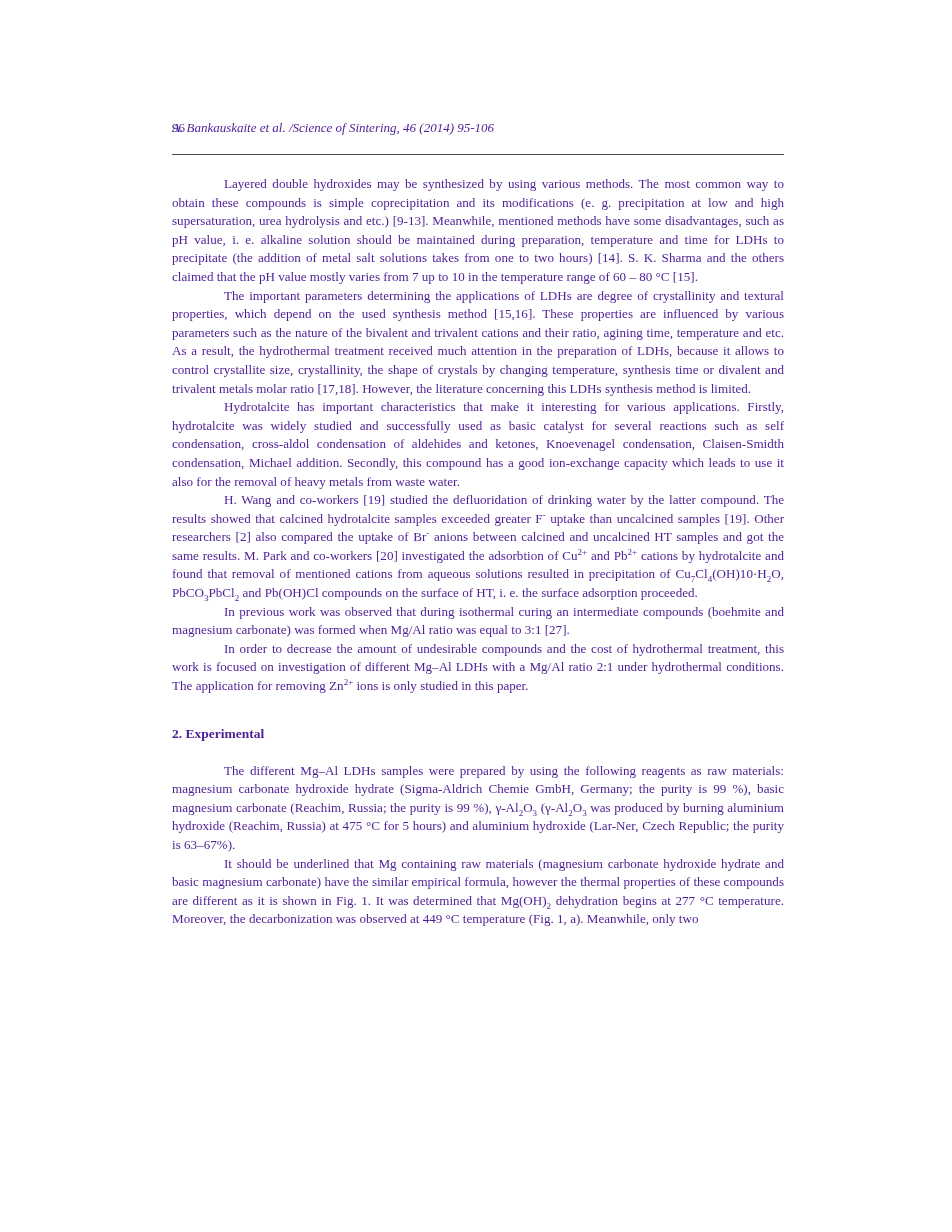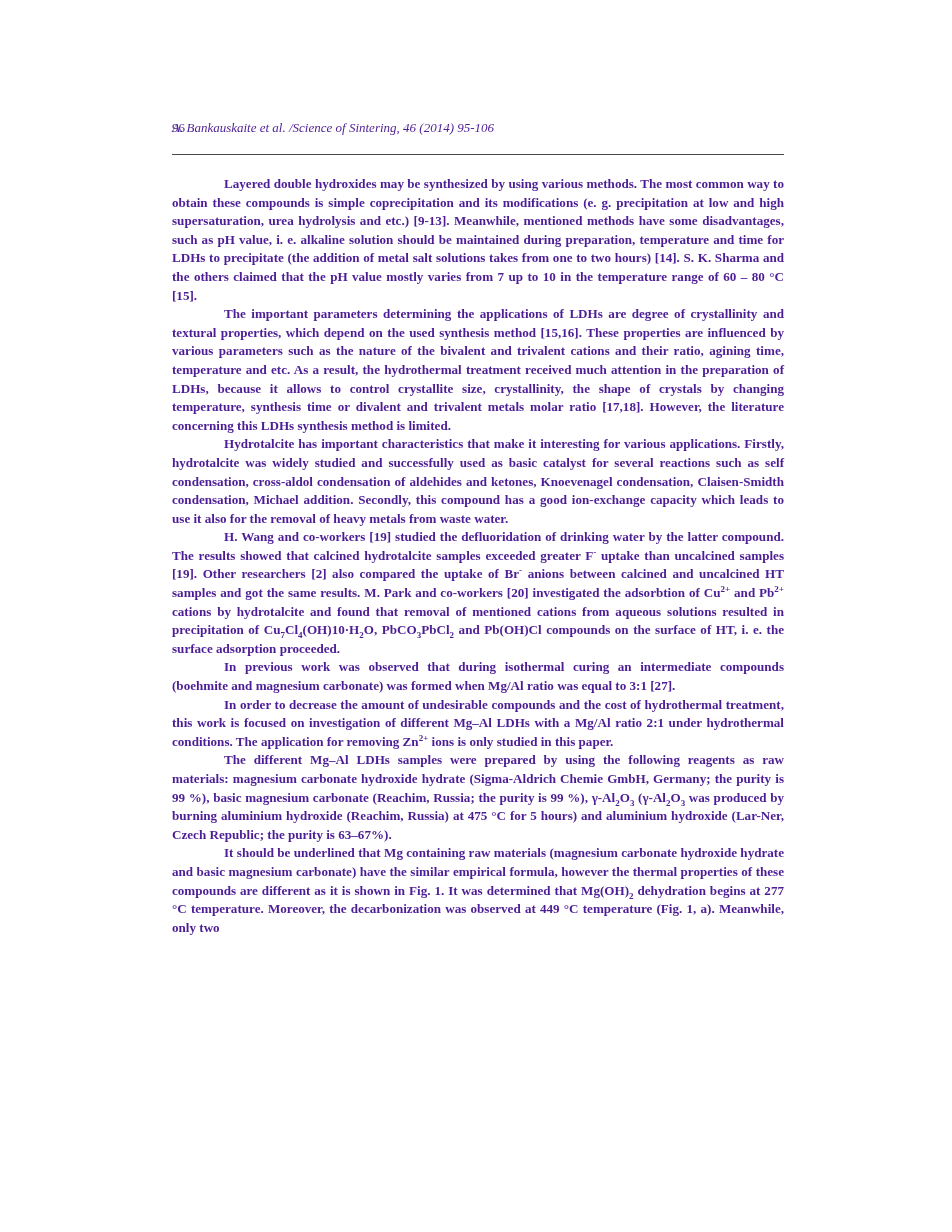--- a/index.html
+++ b/index.html
@@ -47,21 +47,20 @@
   }
   .content {
     margin-top: 20px;
   }
   .para {
     margin: 0;
     font-size: 13.1px;
     line-height: 18.6px;
     text-align: justify;
     text-indent: 52px;
-    font-weight: bold;
   }
   .section-heading {
     margin: 30px 0 20px 0;
     font-size: 13.5px;
     font-weight: bold;
     text-indent: 0;
   }
   .content sup {
     font-size: 9px;
     line-height: 0;
@@ -83,17 +82,18 @@
       <span class="header-title">A. Bankauskaite et al. /Science of Sintering, 46 (2014) 95-106</span>
     </div>
     <div class="header-rule"></div>
     <div id="content" class="content">
         <p class="para"><span>Layered double hydroxides may be synthesized by using various methods. The most common way to obtain these compounds is simple coprecipitation and its modifications (e. g. precipitation at low and high supersaturation, urea hydrolysis and etc.) [9-13]. Meanwhile, mentioned methods have some disadvantages, such as pH value, i. e. alkaline solution should be maintained during preparation, temperature and time for LDHs to precipitate (the addition of metal salt solutions takes from one to two hours) [14]. S. K. Sharma and the others claimed that the pH value mostly varies from 7 up to 10 in the temperature range of 60 – 80 °C [15].</span></p>
         <p class="para"><span>The important parameters determining the applications of LDHs are degree of crystallinity and textural properties, which depend on the used synthesis method [15,16]. These properties are influenced by various parameters such as the nature of the bivalent and trivalent cations and their ratio, agining time, temperature and etc. As a result, the hydrothermal treatment received much attention in the preparation of LDHs, because it allows to control crystallite size, crystallinity, the shape of crystals by changing temperature, synthesis time or divalent and trivalent metals molar ratio [17,18]. However, the literature concerning this LDHs synthesis method is limited.</span></p>
         <p class="para"><span>Hydrotalcite has important characteristics that make it interesting for various applications. Firstly, hydrotalcite was widely studied and successfully used as basic catalyst for several reactions such as self condensation, cross-aldol condensation of aldehides and ketones, Knoevenagel condensation, Claisen-Smidth condensation, Michael addition. Secondly, this compound has a good ion-exchange capacity which leads to use it also for the removal of heavy metals from waste water.</span></p>
         <p class="para"><span>H. Wang and co-workers [19] studied the defluoridation of drinking water by the latter compound. The results showed that calcined hydrotalcite samples exceeded greater F</span><sup>-</sup><span> uptake than uncalcined samples [19]. Other researchers [2] also compared the uptake of Br</span><sup>-</sup><span> anions between calcined and uncalcined HT samples and got the same results. M. Park and co-workers [20] investigated the adsorbtion of Cu</span><sup>2+</sup><span> and Pb</span><sup>2+</sup><span> cations by hydrotalcite and found that removal of mentioned cations from aqueous solutions resulted in precipitation of Cu</span><sub>7</sub><span>Cl</span><sub>4</sub><span>(OH)10·H</span><sub>2</sub><span>O, PbCO</span><sub>3</sub><span>PbCl</span><sub>2</sub><span> and Pb(OH)Cl compounds on the surface of HT, i. e. the surface adsorption proceeded.</span></p>
         <p class="para"><span>In previous work was observed that during isothermal curing an intermediate compounds (boehmite and magnesium carbonate) was formed when Mg/Al ratio was equal to 3:1 [27].</span></p>
         <p class="para"><span>In order to decrease the amount of undesirable compounds and the cost of hydrothermal treatment, this work is focused on investigation of different Mg–Al LDHs with a Mg/Al ratio 2:1 under hydrothermal conditions. The application for removing Zn</span><sup>2+</sup><span> ions is only studied in this paper.</span></p>
+        <h2 class="section-heading"><span>2. Experimental</span></h2>
         <p class="para"><span>The different Mg–Al LDHs samples were prepared by using the following reagents as raw materials: magnesium carbonate hydroxide hydrate (Sigma-Aldrich Chemie GmbH, Germany; the purity is 99 %), basic magnesium carbonate (Reachim, Russia; the purity is 99 %), γ-Al</span><sub>2</sub><span>O</span><sub>3</sub><span> (γ-Al</span><sub>2</sub><span>O</span><sub>3</sub><span> was produced by burning aluminium hydroxide (Reachim, Russia) at 475 °C for 5 hours) and aluminium hydroxide (Lar-Ner, Czech Republic; the purity is 63–67%).</span></p>
         <p class="para"><span>It should be underlined that Mg containing raw materials (magnesium carbonate hydroxide hydrate and basic magnesium carbonate) have the similar empirical formula, however the thermal properties of these compounds are different as it is shown in Fig. 1. It was determined that Mg(OH)</span><sub>2</sub><span> dehydration begins at 277 °C temperature. Moreover, the decarbonization was observed at 449 °C temperature (Fig. 1, a). Meanwhile, only two</span></p>
       </div>
   </div>
 </div>
 
 </body></html>

